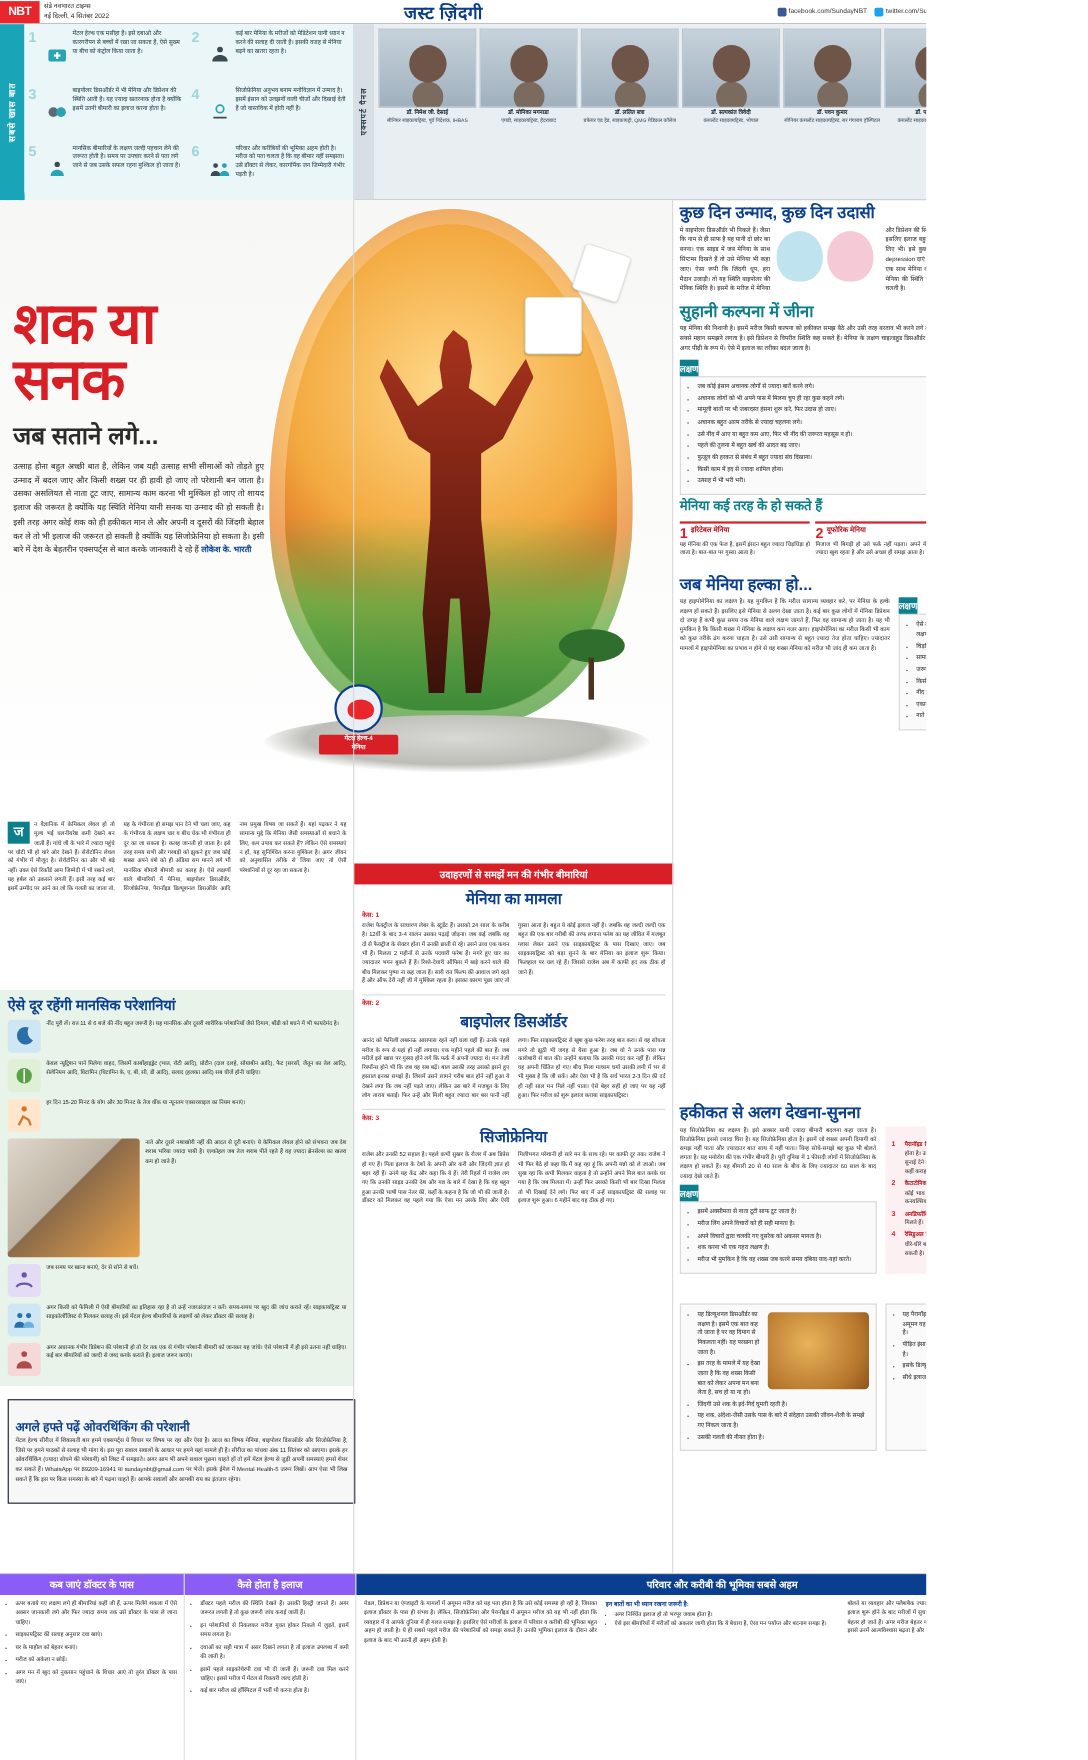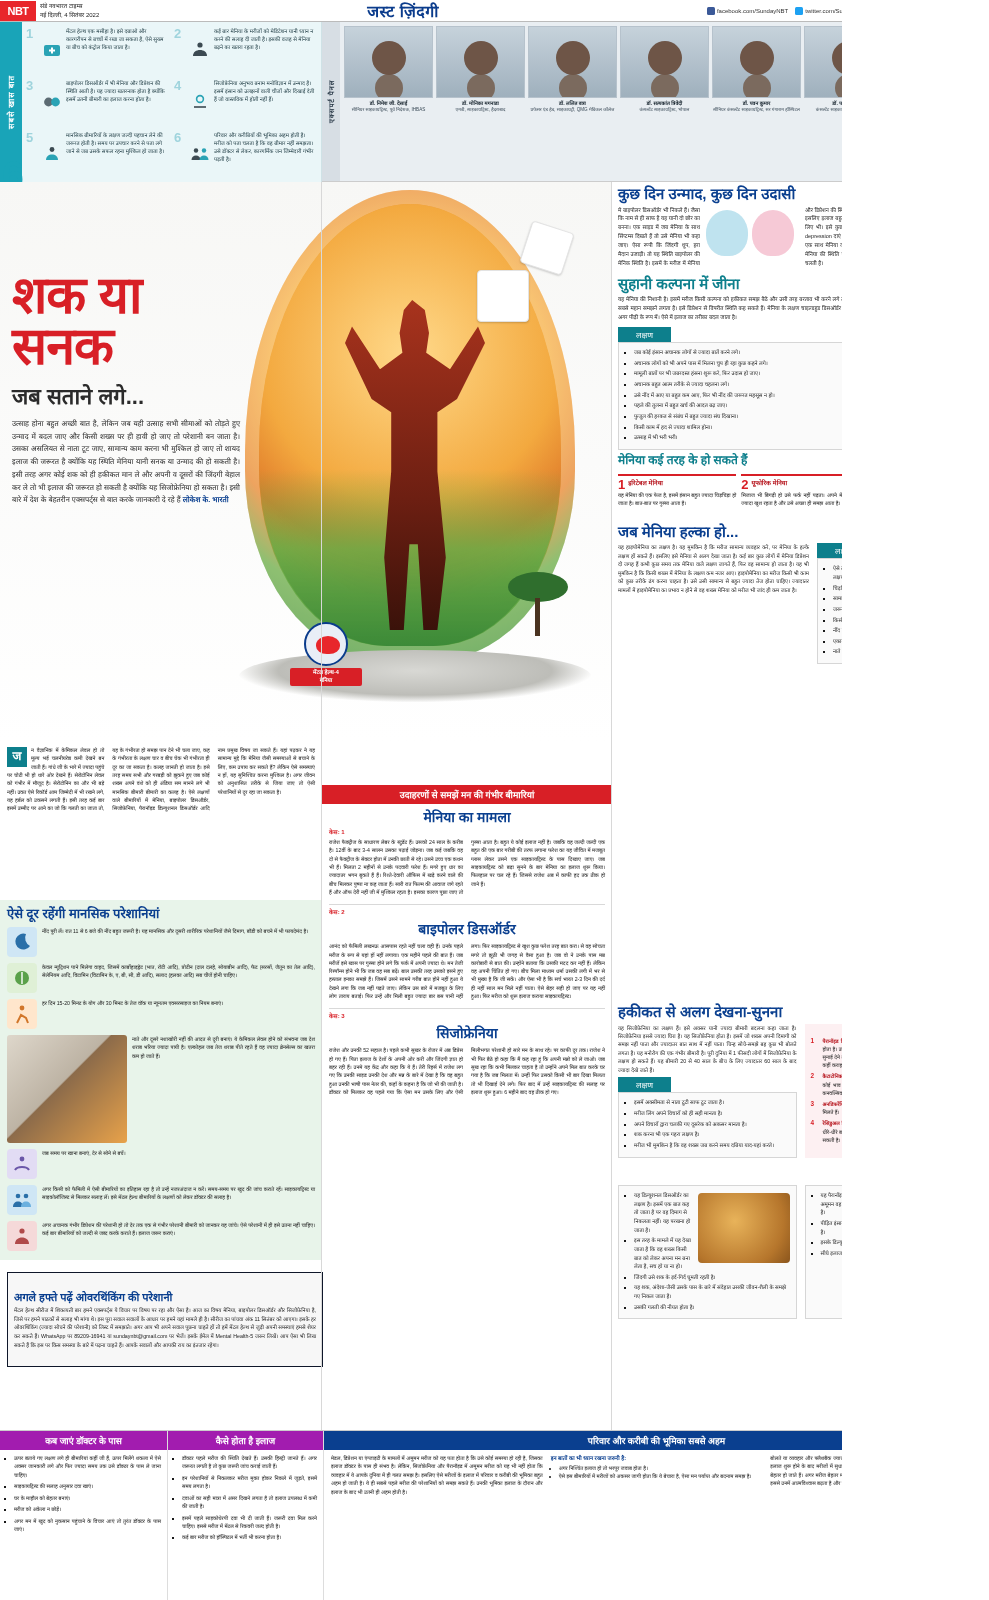--- a/index.html
+++ b/index.html
@@ -171,22 +171,22 @@
     float:right; width:92px; height:56px; margin:0 0 3px 4px; position:relative;
   }
   .brain-ill .lb, .brain-ill .rb {
     position:absolute; top:4px; width:42px; height:46px; border-radius:50% 50% 45% 45%;
   }
   .brain-ill .lb { left:2px; background:#bfe3ef; }
   .brain-ill .rb { right:2px; background:#f6c9d6; }
 
   .panel { margin:5px 6px 0 6px; }
   .panel-t {
-    background:#0d7f8c; color:#fff; font-size:8px; font-weight:normal;
-    padding:2px 18px; display:inline-block;
+    background:#0d7f8c; color:#fff; font-size:8px; font-weight:bold;
+    padding:2px 0; display:inline-block;
   }
   .lakshan-box {
     border:1px solid #d6d6d6; background:#fafafa; padding:5px 6px; margin-top:0;
   }
   .lakshan-box ul { margin:0; padding-left:9px; }
   .lakshan-box li { font-size:5.4px; line-height:1.6; margin-bottom:2px; list-style:square; }
   .statue {
     float:right; width:72px; height:96px; margin:0 0 3px 5px;
     background:linear-gradient(#c9b79b,#8a7558); border-radius:40% 40% 18% 18%;
   }
@@ -239,21 +239,21 @@
   .numlist .tt { font-size:5.2px; line-height:1.58; text-align:justify;}
 
   .food-img {
     float:right; width:92px; height:70px; margin:2px 0 3px 5px; border-radius:4px;
     background:radial-gradient(circle at 40% 40%, #e8b35a, #b6762c 70%, #8a551c);
   }
 
   
   .footer { position:absolute; left:0; top:1430px; width:989px; height:170px; border-top:1px solid #ccc;}
   .f-head {
-    background:#a21caf; color:#fff; font-size:9px; font-weight:bold; text-align:center; padding:3px 4px;
+    background:#8b5cf6; color:#fff; font-size:9px; font-weight:bold; text-align:center; padding:3px 4px;
   }
   .f-head.blue { background:#0a3f8f; }
   .f-body { font-size:5.2px; line-height:1.62; padding:4px 6px; text-align:justify; }
   .f-body ul { margin:0; padding-left:8px;}
   .f-body li { margin-bottom:3px; list-style:square;}
   .fcols { display:flex; height:170px; }
   .fcol { border-right:1px solid #ddd; }
 
   .callout {
     margin:4px 7px; border:1px solid #0f172a; background:#f7f7f7; padding:16px 6px;

